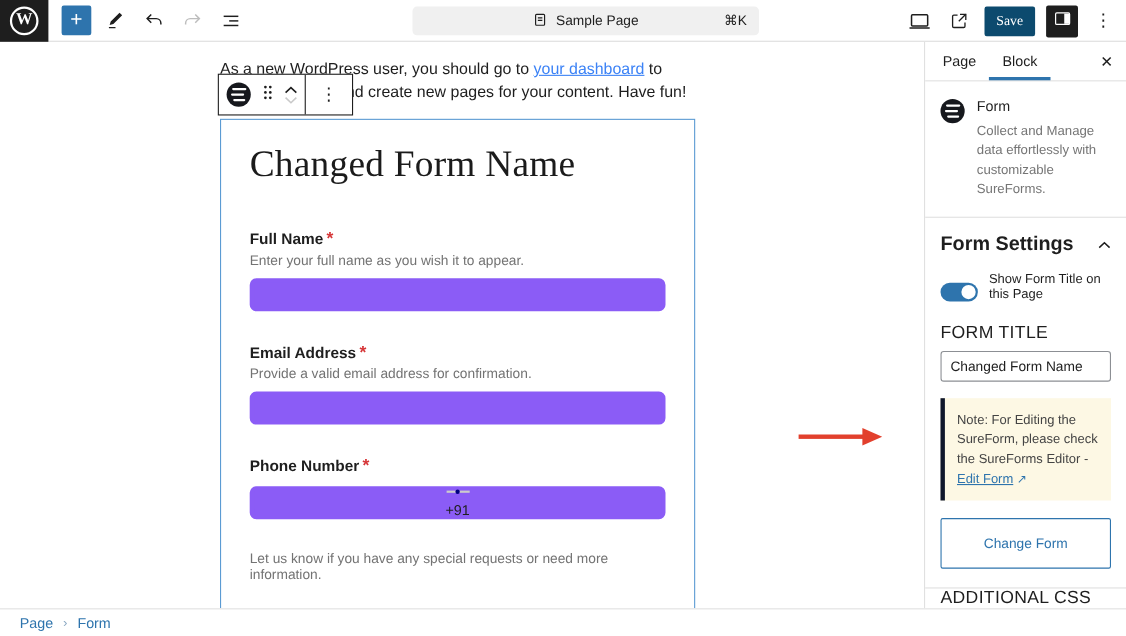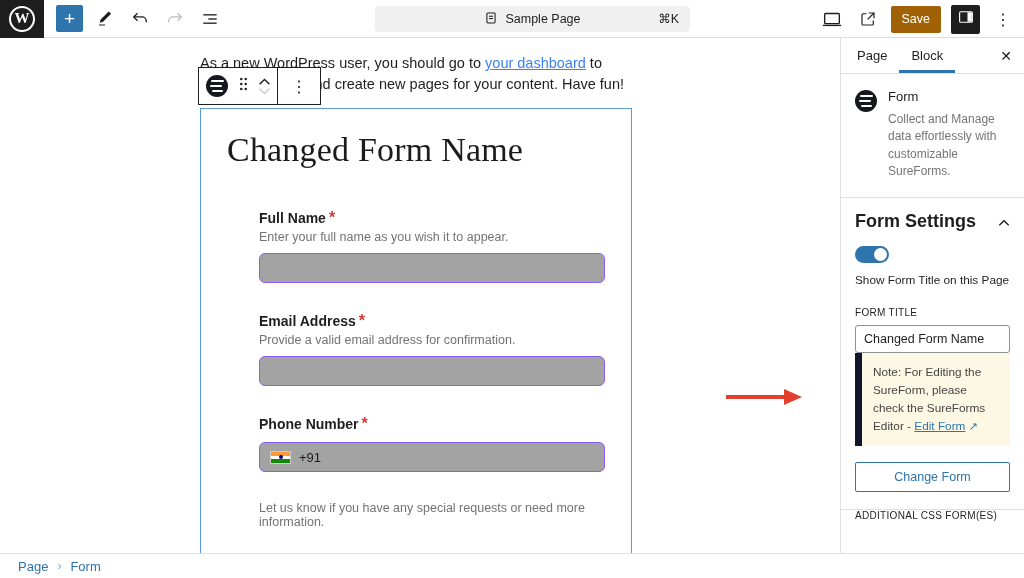--- a/index.html
+++ b/index.html
@@ -19,22 +19,22 @@
   .inserter { width:27px; height:27px; background:#2e74ad; border-radius:2px; color:#fff;
     display:flex; align-items:center; justify-content:center; font-size:19px; line-height:1; }
   .tb-icon { width:26px; height:26px; display:flex; align-items:center; justify-content:center; }
   .tb-icon svg { display:block; }
   .doc-overview { position:absolute; left:375px; top:6px; width:315px; height:26px;
     background:#f0f0f0; border-radius:4px; display:flex; align-items:center;
     justify-content:center; gap:7px; font-size:12.5px; color:#1e1e1e; }
   .doc-shortcut { position:absolute; right:11px; top:5px; font-size:12.5px; color:#1e1e1e; }
   .tb-right { position:absolute; right:8px; top:0; height:38px; display:flex;
     align-items:center; gap:10px; }
-  .save-btn { height:27px; padding:0 11px; background:#a16207; color:#fff; border:none;
-    border-radius:2px; font-size:12.5px; font-family:Liberation Sans, sans-serif; display:flex; align-items:center; }
+  .save-btn { height:27px; padding:0 11px; background:#0c4a6e; color:#fff; border:none;
+    border-radius:2px; font-size:12.5px; font-family:Liberation Serif, serif; display:flex; align-items:center; }
   .panel-toggle { width:29px; height:29px; background:#1e1e1e; border-radius:2px;
     display:flex; align-items:center; justify-content:center; }
   .kebab { font-size:16px; color:#1e1e1e; letter-spacing:0; }
 
   
   .canvas { position:absolute; top:38px; left:0; width:840px; height:515px;
     background:#fff; overflow:hidden; }
   .paragraph { position:absolute; left:200px; top:15px; width:436px; font-size:14.5px;
     line-height:21px; color:#1e1e1e; }
   .paragraph a { color:#3b82f6; text-decoration:underline; cursor:pointer; }
@@ -48,26 +48,26 @@
   .sf-circle i { position:absolute; background:#fff; height:2.6px; border-radius:2px; display:block; }
   .sf-circle i:nth-child(1){ left:5px; right:4px; top:4.6px; }
   .sf-circle i:nth-child(2){ left:4px; right:6px; top:9.7px; }
   .sf-circle i:nth-child(3){ left:6px; right:5px; top:14.8px; }
   .mover { display:flex; flex-direction:column; justify-content:center; gap:1px; }
 
   .form-block { position:absolute; left:200px; top:70px; width:432px; height:500px;
     border:1.5px solid #5b9bd3; background:#fff; padding:22px 26px; }
   .form-title { font-family:"Liberation Serif", serif; font-size:34px; font-weight:400;
     color:#1b1b1b; letter-spacing:0.2px; margin-bottom:40px; }
-  .field { margin-bottom:29px;margin-left:32px; }
+  .field { margin-bottom:29px; }
   .f-label { font-size:14px; font-weight:700; color:#1e1e1e; }
   .f-req { color:#d63638; margin-left:3px; font-weight:700; }
   .f-desc { font-size:12.5px; color:#737373; margin-top:3px; }
-  .f-input { margin-top:9px; height:30px; background:#a3a3a3; border:1px solid #8b5cf6;
-    border-radius:6px; }
+  .f-input { margin-top:9px; height:30px; background:#8b5cf6; border:4px solid #8b5cf6;
+    border-radius:6px;flex-direction:column; }
   .f-input.phone { display:flex; align-items:center; gap:8px; padding:0 10px; font-size:13px; }
   .flag-in { width:21px; height:13px; border:0.5px solid #ccc; position:relative;
     background:linear-gradient(to bottom, #f993 0%, #ff9933 33%, #ffffff 33%, #ffffff 66%, #138808 66%, #138808 100%);
     background:linear-gradient(to bottom, #ff9933 0 33%, #ffffff 33% 66%, #138808 66% 100%); }
   .flag-in::after { content:""; position:absolute; left:50%; top:50%; width:4px; height:4px;
     margin:-2px 0 0 -2px; border-radius:50%; background:#000080; }
 
   
   .anno-arrow { position:absolute; left:726px; top:351px; width:78px; height:16px; z-index:40; }
   .anno-arrow .bar { position:absolute; left:0; top:6px; width:60px; height:4px; background:#e2402d; }
@@ -83,34 +83,34 @@
   .sb-tab.active { font-weight:500; border-bottom-color:#2e74ad; }
   .sb-close { margin-left:auto; width:36px; display:flex; align-items:center; justify-content:center;
     font-size:14px; color:#1e1e1e; cursor:pointer; }
   .sb-card { display:flex; gap:11px; padding:15px 14px 16px; border-bottom:1px solid #e0e0e0; }
   .sb-card .sf-circle { flex:0 0 auto; margin-top:1px; }
   .sb-card-name { font-size:13px; color:#1e1e1e; margin-bottom:7px; }
   .sb-card-desc { font-size:12px; color:#757575; line-height:1.45; }
   .sb-panel-head { display:flex; align-items:center; justify-content:space-between;
     padding:13px 14px 11px; font-size:18px; font-weight:600; color:#1e1e1e; cursor:pointer; }
   .sb-body { padding:0 14px; }
-  .toggle-row { display:flex; align-items:flex-start; gap:10px; margin:3px 0 20px;flex-direction:column; }
+  .toggle-row { display:flex; align-items:flex-end; gap:10px; margin:3px 0 20px; }
   .toggle { width:34px; height:17px; border-radius:9px; background:#2e74ad; position:relative;
     flex:0 0 auto; cursor:pointer; }
   .toggle .knob { position:absolute; right:2px; top:2px; width:13px; height:13px;
     border-radius:50%; background:#fff; }
   .toggle-label { font-size:11.8px; color:#1e1e1e; }
-  .sb-label { font-size:10px; font-weight:500; color:#1e1e1e; letter-spacing:0.3px; margin-bottom:7px; }
+  .sb-label { font-size:16px; font-weight:500; color:#1e1e1e; letter-spacing:0.3px; margin-bottom:7px; }
   .sb-input { width:100%; height:28px; border:1px solid #8c8f94; border-radius:3px;
     padding:0 8px; font-size:12.5px; font-family:inherit; color:#1e1e1e; background:#fff; }
-  .note { background:#fdf8e4; border-left:7px solid #0f172a; padding:10px 11px;
+  .note { margin-top:15px; background:#fdf8e4; border-left:4px solid #0f172a; padding:10px 11px;
     font-size:11.8px; line-height:1.55; color:#444; }
   .note a { color:#2e74ad; text-decoration:underline; cursor:pointer; }
   .note .ext { text-decoration:none; color:#2e74ad; font-size:11px; }
-  .change-btn { margin:16px 0 17px; width:100%; height:30px; background:#fff;
+  .change-btn { margin:16px 0 17px; width:100%; height:46px; background:#fff;
     border:1px solid #2e74ad; border-radius:2px; color:#2e74ad; font-size:12.5px;
     font-family:inherit; cursor:pointer; }
   .sb-div { border-top:1px solid #e0e0e0; }
 
   
   .footer { position:absolute; left:0; right:0; bottom:0; height:25px; background:#fff;
     border-top:1px solid #e0e0e0; display:flex; align-items:center; gap:9px;
     padding-left:18px; font-size:13px; z-index:30; }
   .crumb { color:#2e74ad; font-weight:500; cursor:pointer; }
   .crumb-sep { color:#8aa8c2; font-size:12px; }

